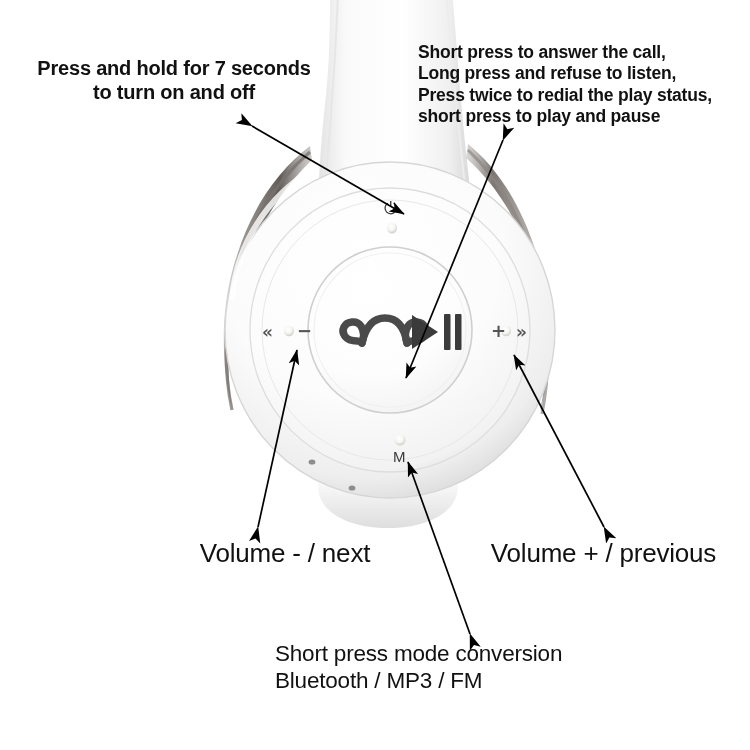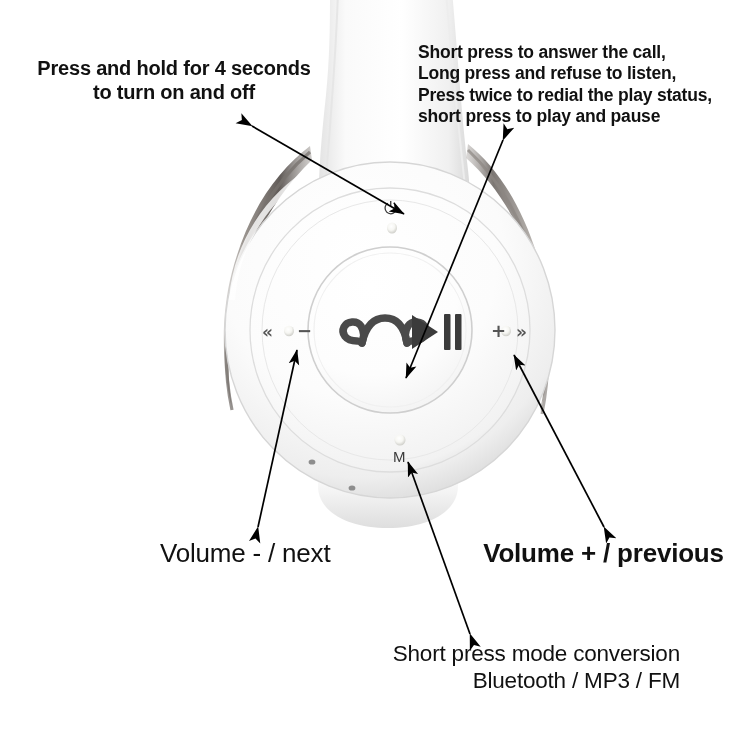--- a/index.html
+++ b/index.html
@@ -40,37 +40,37 @@
     left: 418px;
     top: 42px;
     width: 320px;
     font-size: 17.5px;
     font-weight: 600;
   }
   #ann-vol-down {
     left: 160px;
     top: 538px;
     width: 250px;
-    text-align: left;
+    text-align: center;
     font-size: 26px;
     font-weight: 400;
   }
   #ann-vol-up {
     left: 466px;
     top: 538px;
     width: 275px;
     text-align: center;
     font-size: 26px;
-    font-weight: 700;
+    font-weight: 400;
   }
   #ann-mode {
     left: 275px;
     top: 640px;
     width: 405px;
-    text-align: right;
+    text-align: left;
     font-size: 22.5px;
     font-weight: 400;
   }
 
   
   .layer {
     position: absolute;
     left: 0;
     top: 0;
     width: 750px;
@@ -289,21 +289,21 @@
 
     <line x1="503" y1="140" x2="406" y2="378" stroke="#000000" stroke-width="1.7" marker-start="url(#ah)" marker-end="url(#ahs)"></line>
 
     <line x1="258" y1="527" x2="297" y2="350" stroke="#000000" stroke-width="1.7" marker-start="url(#ah)" marker-end="url(#ahs)"></line>
 
     <line x1="604" y1="527" x2="514" y2="355" stroke="#000000" stroke-width="1.7" marker-start="url(#ah)" marker-end="url(#ahs)"></line>
 
     <line x1="470" y1="634" x2="408" y2="462" stroke="#000000" stroke-width="1.7" marker-start="url(#ah)" marker-end="url(#ahs)"></line>
   </svg>
 
-  <div class="ann" id="ann-power">Press and hold for 4 seconds
+  <div class="ann" id="ann-power">Press and hold for 7 seconds
 to turn on and off</div>
 
   <div class="ann" id="ann-call">Short press to answer the call,
 Long press and refuse to listen,
 Press twice to redial the play status,
 short press to play and pause</div>
 
   <div class="ann" id="ann-vol-down">Volume - / next</div>
 
   <div class="ann" id="ann-vol-up">Volume + / previous</div>

